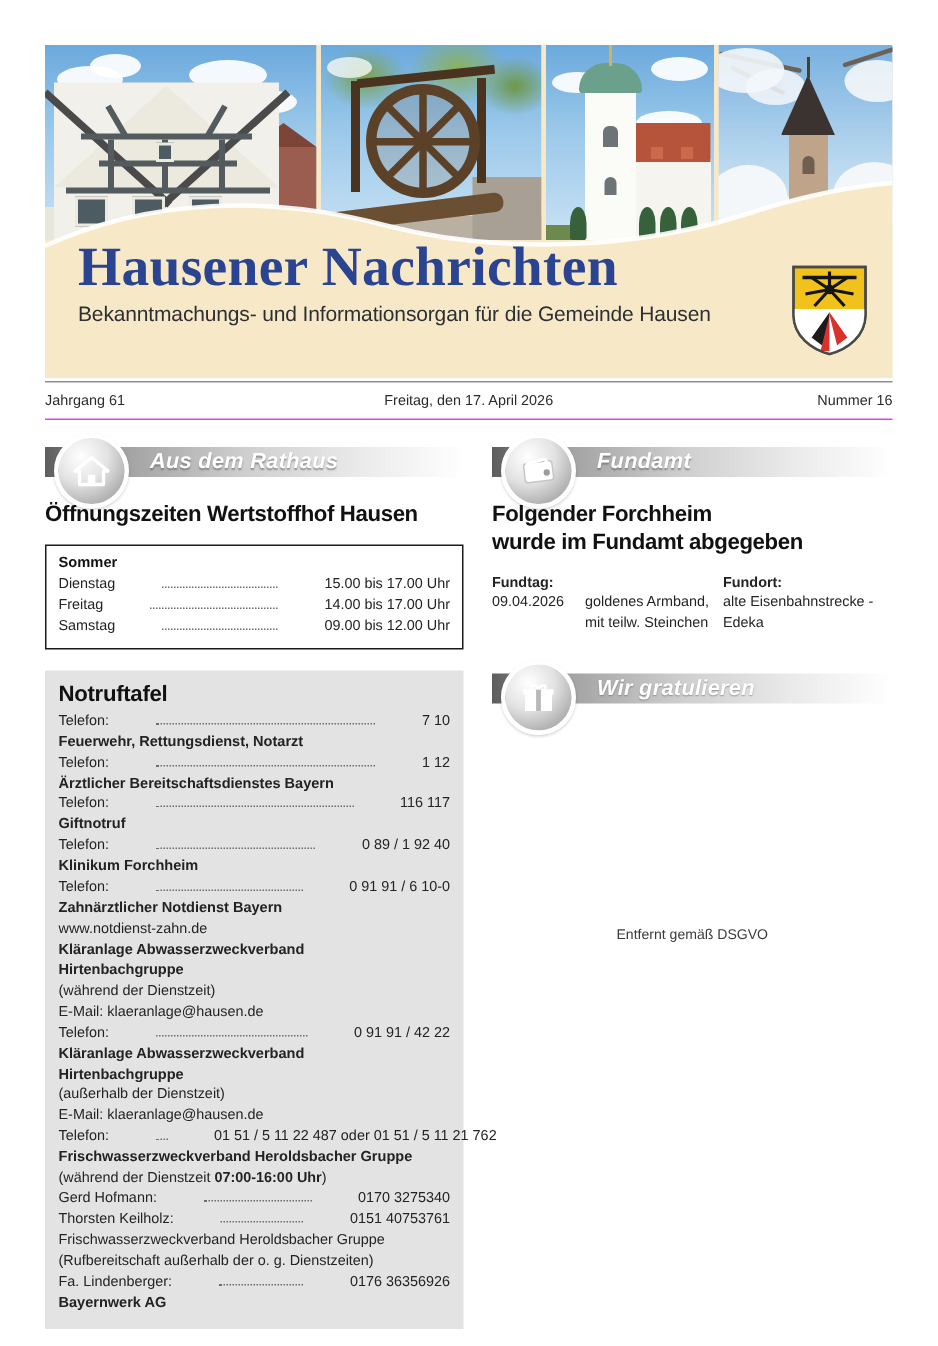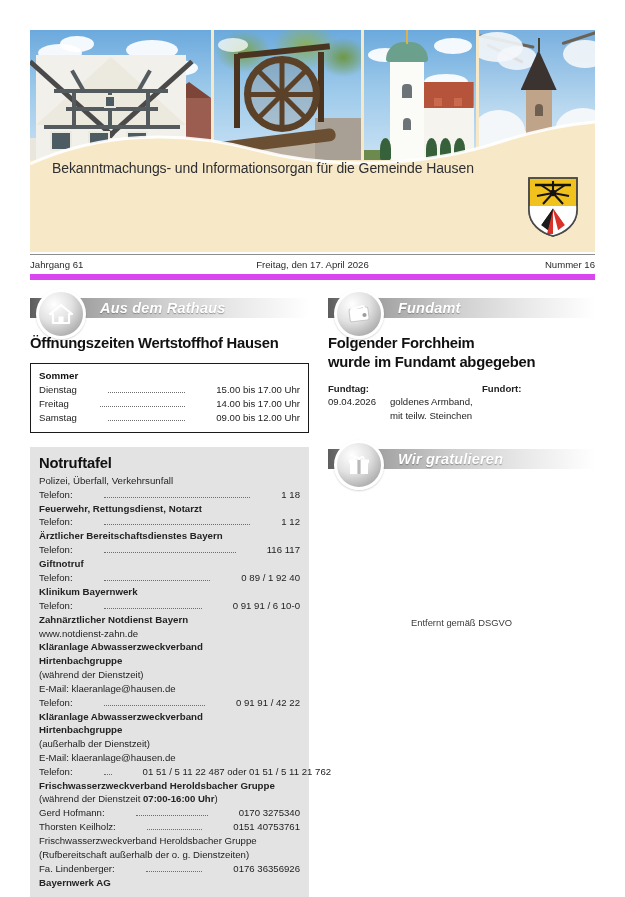--- a/index.html
+++ b/index.html
@@ -240,21 +240,21 @@
 
   
   .issue-line {
     display: flex;
     justify-content: space-between;
     align-items: center;
     width: 565px;
     height: 26px;
     margin-top: 2px;
     border-top: 1px solid #8d8d8d;
-    border-bottom: 6px solid #d946ef;
+    border-bottom: 1px solid #d946ef;
     font-size: 9.6px;
     color: #2b2b2b;
   }
   .issue-line .mid { position: absolute; left: 0; right: 0; text-align: center; }
   .issue-wrap { position: relative; width: 565px; }
 
   
   .columns {
     display: flex;
     gap: 19px;
@@ -479,20 +479,21 @@
         <div class="wt-cross"></div>
       </div>
     </div>
 
     <svg class="wave" viewBox="0 0 565 134" preserveAspectRatio="none">
       <path d="M0,46 C70,14 150,12 226,32 C310,54 402,46 470,24 C510,11 542,6 565,4 L565,134 L0,134 Z" fill="#f7e9c8"></path>
       <path d="M0,46 C70,14 150,12 226,32 C310,54 402,46 470,24 C510,11 542,6 565,4" fill="none" stroke="#ffffff" stroke-width="3" opacity=".9"></path>
     </svg>
 
     <div class="title-area">
+      <div class="paper-title">Hausener Nachrichten</div>
       <div class="paper-subtitle">Bekanntmachungs- und Informationsorgan für die Gemeinde Hausen</div>
     </div>
 
     <svg class="crest" viewBox="0 0 52 62">
       <path d="M2,2 L50,2 L50,34 C50,48 38,57 26,60 C14,57 2,48 2,34 Z" fill="#f2c21c" stroke="#4a4a4a" stroke-width="1.6"></path>
       <path d="M2,30 L50,30 L50,34 C50,48 38,57 26,60 C14,57 2,48 2,34 Z" fill="#ffffff"></path>
       <g stroke="#141414" stroke-width="2.1" fill="none">
         <circle cx="26" cy="17" r="3.2" fill="#141414" stroke="none"></circle>
         <line x1="26" y1="17" x2="26" y2="5"></line>
         <line x1="26" y1="17" x2="38" y2="9"></line>
@@ -555,25 +556,24 @@
           <span class="lbl">Samstag</span>
           <span class="dots"></span>
           <span class="val">09.00 bis 12.00 Uhr</span>
         </div>
       </div>
 
       <div class="notruf">
         <h3>Notruftafel</h3>
         <div id="notruf-entries">
             <div>
-              <div class="entry-name">Polizei, Überfall, Verkehrsunfall</div>
               <div class="lead-row">
                 <span class="lbl">Telefon:</span>
                 <span class="dots"></span>
-                <span class="val">1 18</span>
+                <span class="val">7 10</span>
               </div>
             </div>
             <div>
               <div class="entry-name bold">Feuerwehr, Rettungsdienst, Notarzt</div>
               <div class="lead-row">
                 <span class="lbl">Telefon:</span>
                 <span class="dots"></span>
                 <span class="val">1 12</span>
               </div>
             </div>
@@ -587,21 +587,21 @@
             </div>
             <div>
               <div class="entry-name bold">Giftnotruf</div>
               <div class="lead-row">
                 <span class="lbl">Telefon:</span>
                 <span class="dots"></span>
                 <span class="val">0 89 / 1 92 40</span>
               </div>
             </div>
             <div>
-              <div class="entry-name bold">Klinikum Bayernwerk</div>
+              <div class="entry-name bold">Klinikum Forchheim</div>
               <div class="lead-row">
                 <span class="lbl">Telefon:</span>
                 <span class="dots"></span>
                 <span class="val">0 91 91 / 6 10-0</span>
               </div>
             </div>
             <div>
               <div class="entry-name bold">Zahnärztlicher Notdienst Bayern</div>
               <div class="entry-plain">www.notdienst-zahn.de</div>
             </div>
@@ -677,20 +677,21 @@
         <div class="found-col-a">
           <span class="found-label"><span>Fundtag</span>:</span>
           <span>09.04.2026</span>
         </div>
         <div class="found-col-b">
           <span class="found-label">&nbsp;</span>
           <span>goldenes Armband, mit teilw. Steinchen</span>
         </div>
         <div class="found-col-c">
           <span class="found-label"><span>Fundort</span>:</span>
+          <span>alte Eisenbahnstrecke - Edeka</span>
         </div>
       </div>
 
       <div style="height:26px;"></div>
 
       <div class="banner">
         <span class="banner-icon">
           <svg width="26" height="26" viewBox="0 0 26 26">
             <rect x="4" y="10" width="18" height="12" fill="#ffffff"></rect>
             <rect x="3" y="7.5" width="20" height="3.6" fill="#ffffff"></rect>

